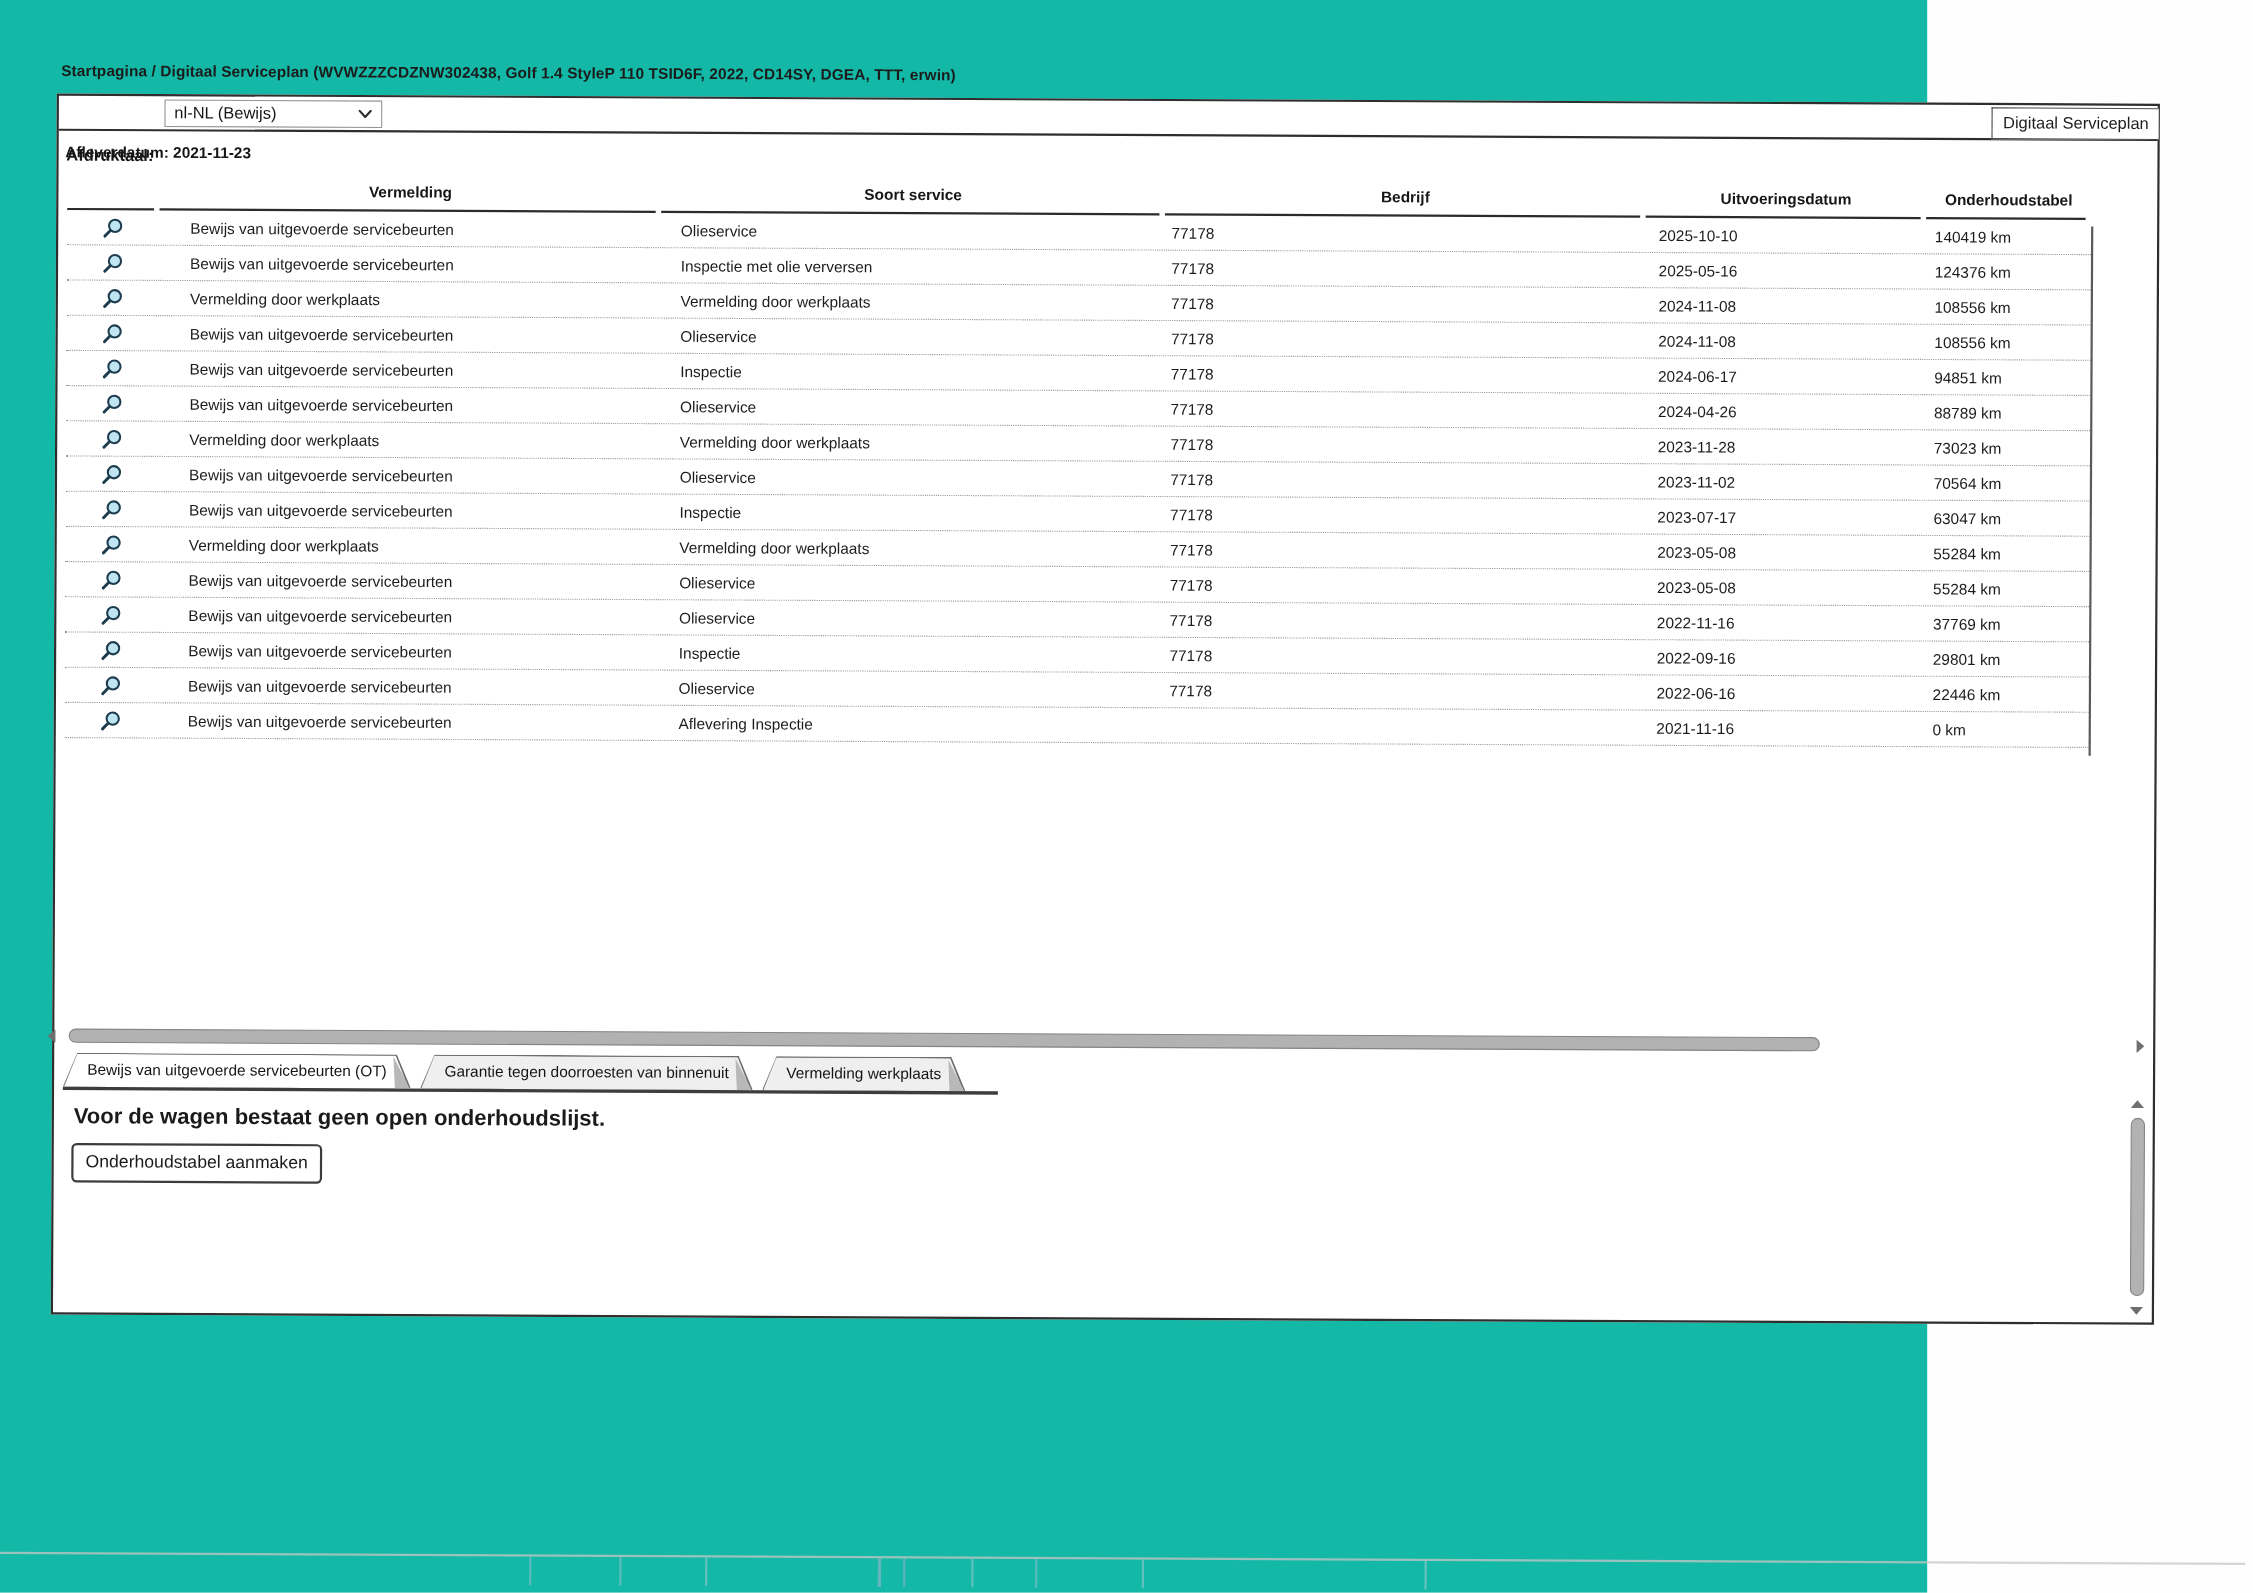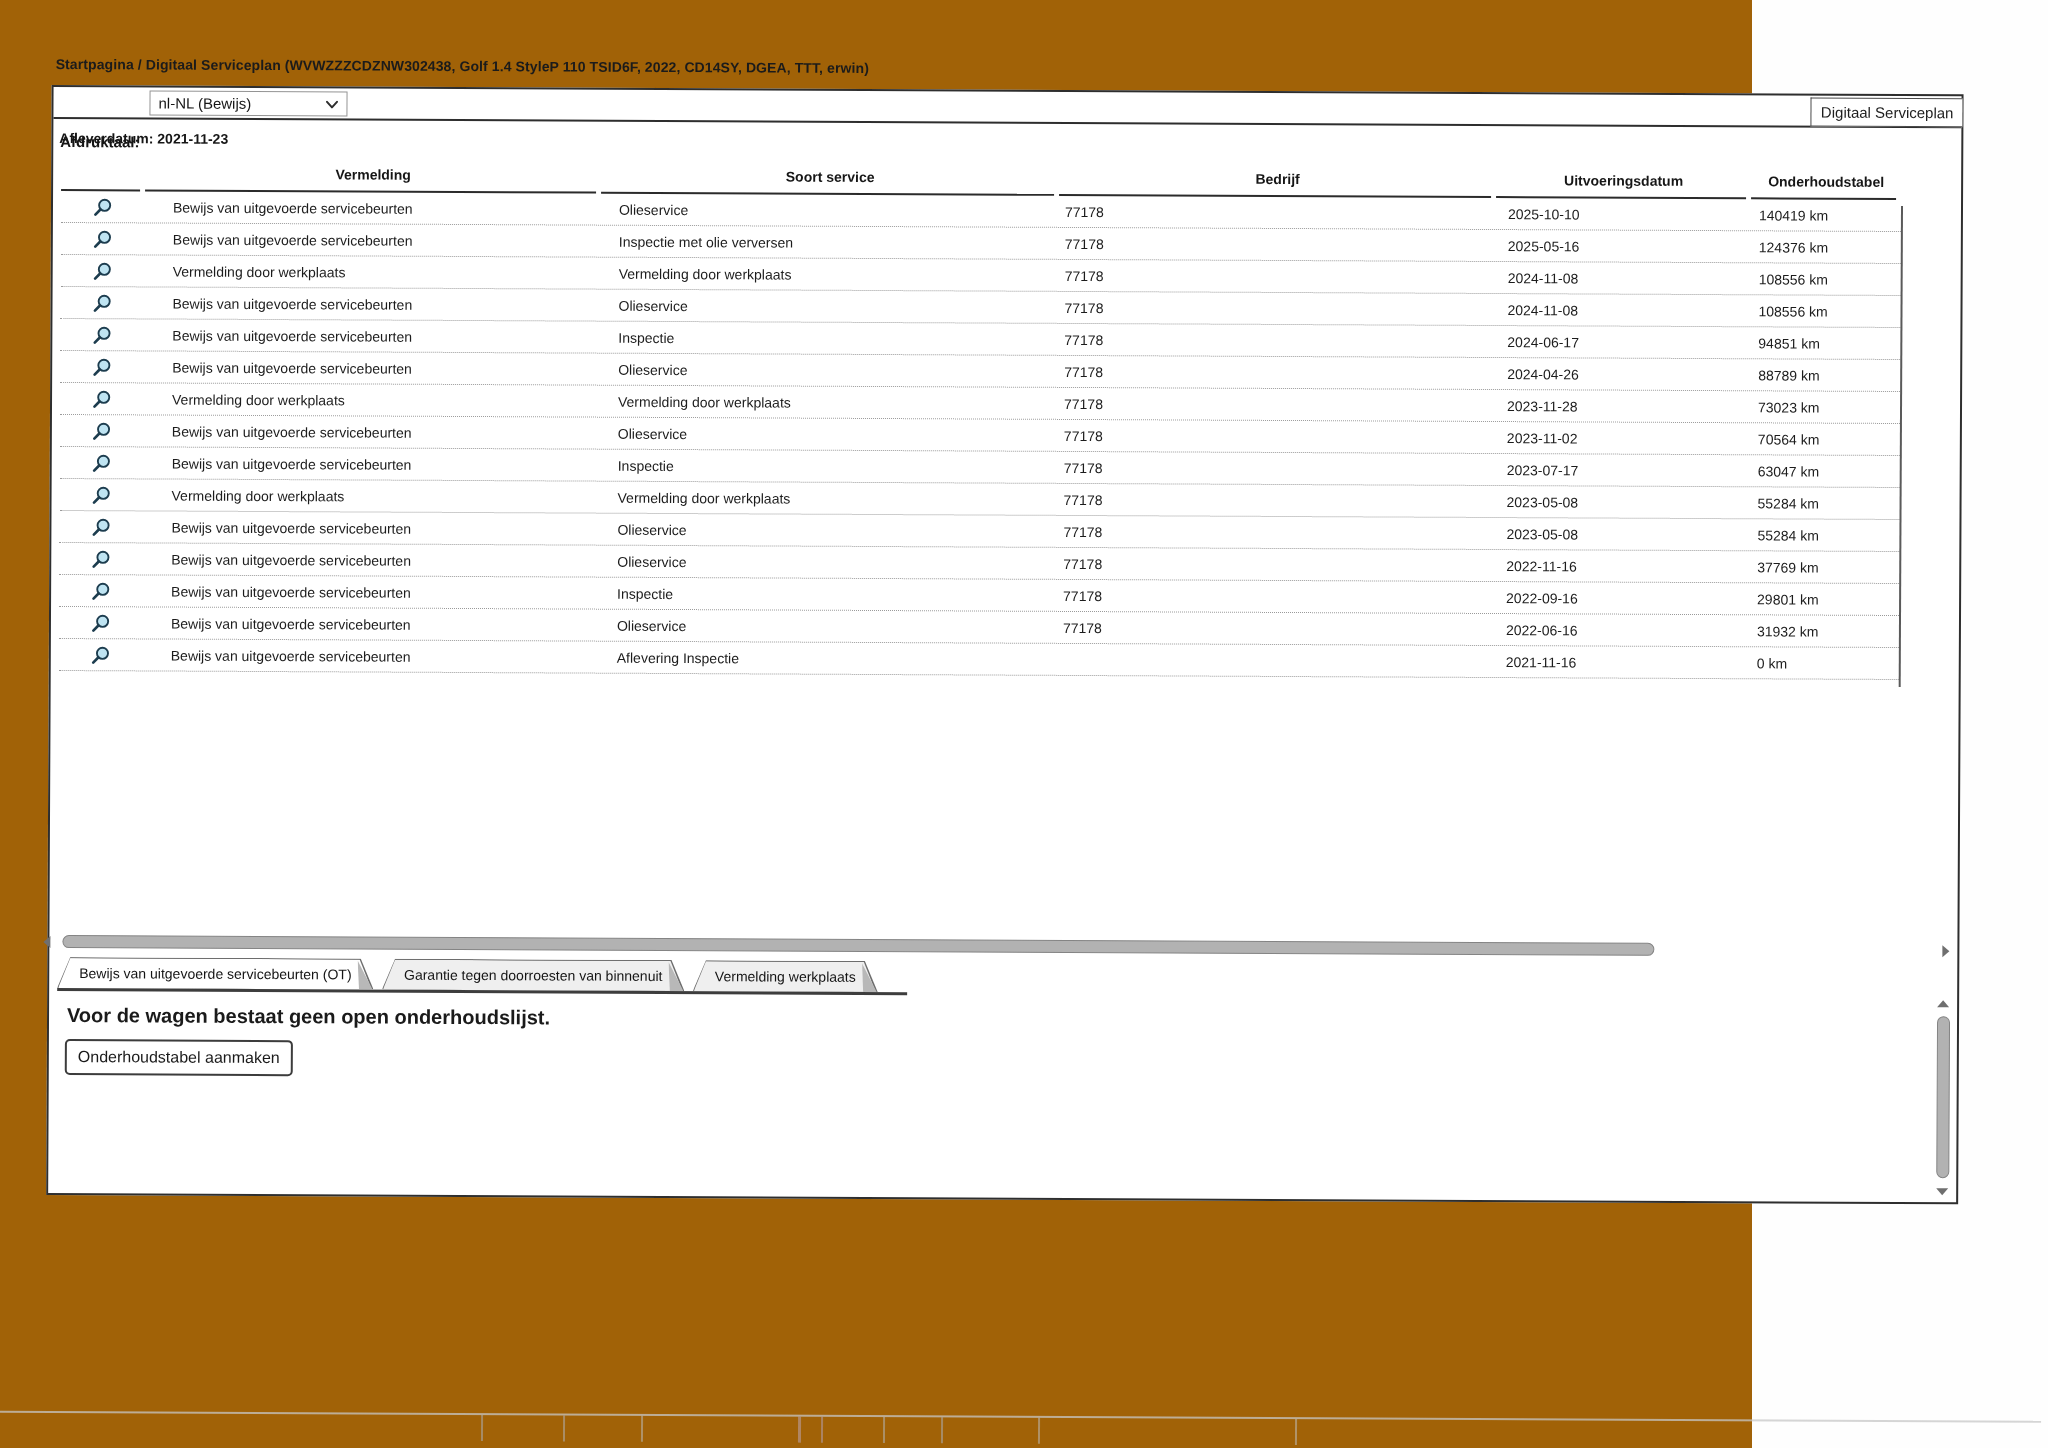--- a/index.html
+++ b/index.html
@@ -1,18 +1,18 @@
 <!DOCTYPE html>
 <html><head>
 <meta charset="utf-8">
 <style>
   * { margin:0; padding:0; box-sizing:border-box; }
   html,body { width:2048px; height:1448px; overflow:hidden; background:#fefefe;
               font-family:"Liberation Sans", sans-serif; color:#161616; }
-  .page { position:relative; width:1752px; height:1448px; background:#a16207; }
+  .page { position:relative; width:1752px; height:1448px; background:#14b8a6; }
   
   .scan { position:absolute; inset:0; transform:rotate(0.28deg); transform-origin:60px 0; }
 
   .breadcrumb { position:absolute; left:56px; top:56px; font-size:14px; font-weight:bold;
                 letter-spacing:.1px; color:#1b1b1b; }
 
   .panel { position:absolute; left:52px; top:85px; width:1912px; height:1110px;
            border:2px solid #2e2e2e; background:#fff; }
 
   
@@ -351,21 +351,21 @@
         <svg viewBox="0 0 18 18" width="20" height="20">
           <circle cx="10.5" cy="7.3" r="5" fill="#bfe4f2" stroke="#1d3d4f" stroke-width="1.7"></circle>
           <line x1="6.7" y1="11.1" x2="2.2" y2="15.7" stroke="#1d3d4f" stroke-width="2.4" stroke-linecap="round"></line>
         </svg>
       </button>
     </div>
     <div class="c-verm">Bewijs van uitgevoerde servicebeurten</div>
     <div class="c-soort">Olieservice</div>
     <div class="c-bedrijf">77178</div>
     <div class="c-datum">2022-06-16</div>
-    <div class="c-km">31932 km</div>
+    <div class="c-km">22446 km</div>
   </div>
 
   <div class="row">
     <div class="c-icon">
       <button class="mag-btn" title="">
         <svg viewBox="0 0 18 18" width="20" height="20">
           <circle cx="10.5" cy="7.3" r="5" fill="#bfe4f2" stroke="#1d3d4f" stroke-width="1.7"></circle>
           <line x1="6.7" y1="11.1" x2="2.2" y2="15.7" stroke="#1d3d4f" stroke-width="2.4" stroke-linecap="round"></line>
         </svg>
       </button>

